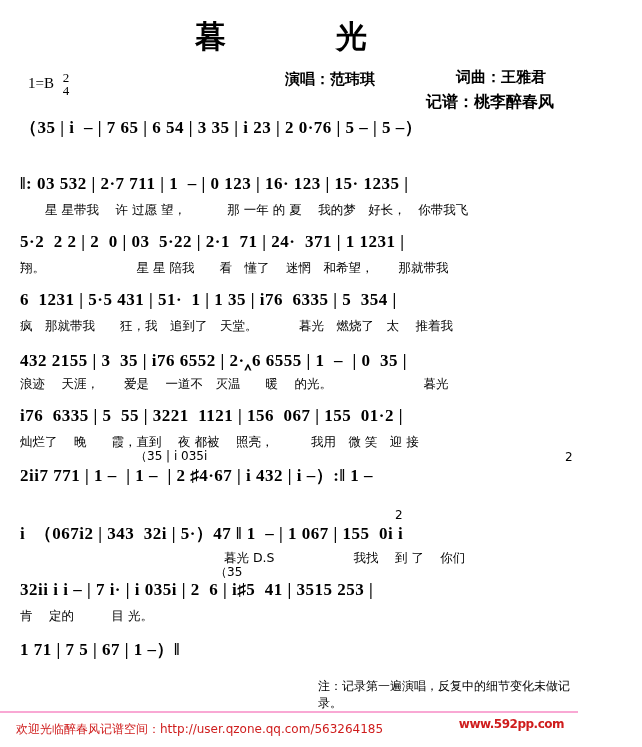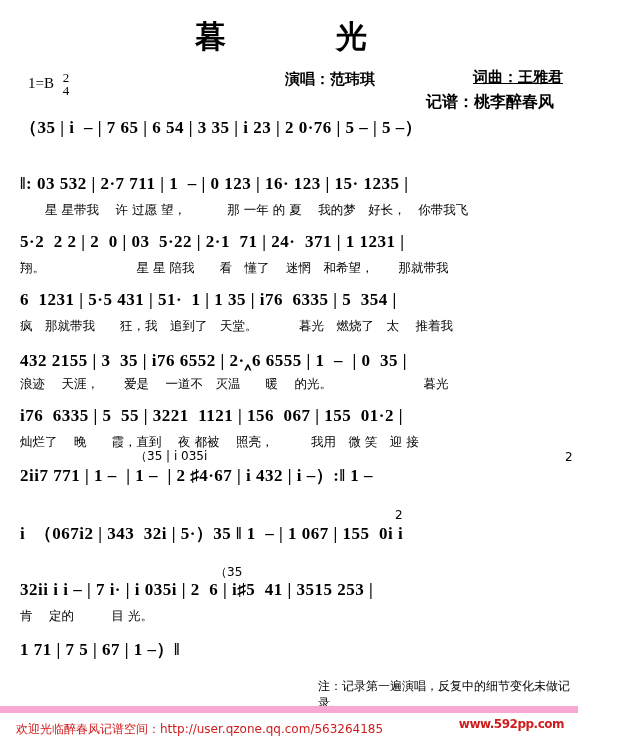--- a/index.html
+++ b/index.html
@@ -55,26 +55,25 @@
   .singer {
     position: absolute;
     left: 285px;
     top: 12px;
     font-size: 15px;
     font-weight: bold;
     font-family: "DejaVu Sans", sans-serif;
   }
   .writer {
     position: absolute;
-    right: 15px;
+    right: 32px;
     top: 10px;
     font-size: 15px;
     font-weight: bold;
     font-family: "DejaVu Sans", sans-serif;
-    text-decoration: underline;
   }
   .notator {
     position: absolute;
     right: 24px;
     top: 34px;
     font-size: 16px;
     font-weight: bold;
     font-family: Liberation Sans, sans-serif;
   }
   
@@ -116,21 +115,21 @@
     top: 678px;
     font-size: 12px;
     font-family: "DejaVu Sans", sans-serif;
   }
   .footer-bar {
     position: absolute;
     left: 0;
     right: 0;
     bottom: 0;
     height: 34px;
-    border-top: 7px solid #f9a8d4;
+    border-top: 2px solid #f9a8d4;
   }
   .footer-left {
     position: absolute;
     left: 16px;
     top: 8px;
     font-size: 12px;
     color: #cf1d1d;
     font-family: "DejaVu Sans", sans-serif;
   }
   .footer-right {
@@ -195,21 +194,22 @@
   </div>
 
   <div class="line">
     <div class="tiny" style="left:115px; top:-16px;">（35 | i 035i</div>
     <div class="tiny" style="left:545px; top:-14px;">2</div>
     <div class="notes">2ii7 771 | 1 –  | 1 –  | 2 ♯4·67 | i 432 | i –）:‖ 1 –</div>
   </div>
 
   <div class="line">
     <div class="tiny" style="left:375px; top:-14px;">2</div>
-    <div class="notes">i  （067i2 | 343  32i | 5·）35 ‖ 1  – | 1 067 | 155  0i i</div>
+    <div class="notes">i  （067i2 | 343  32i | 5·）47 ‖ 1  – | 1 067 | 155  0i i</div>
+    <div class="lyrics">　　　　　　　　　　　　　　　　 暮光 D.S　　　　　　 我找　 到 了　 你们</div>
   </div>
 
   <div class="line">
     <div class="tiny" style="left:195px; top:-16px;">（35</div>
     <div class="notes">32ii i i – | 7 i· | i 035i | 2  6 | i♯5  41 | 3515 253 |</div>
     <div class="lyrics">肯　 定的　　　目 光。</div>
   </div>
 
   <div class="line">
     <div class="notes">1 71 | 7 5 | 67 | 1 –）‖</div>

